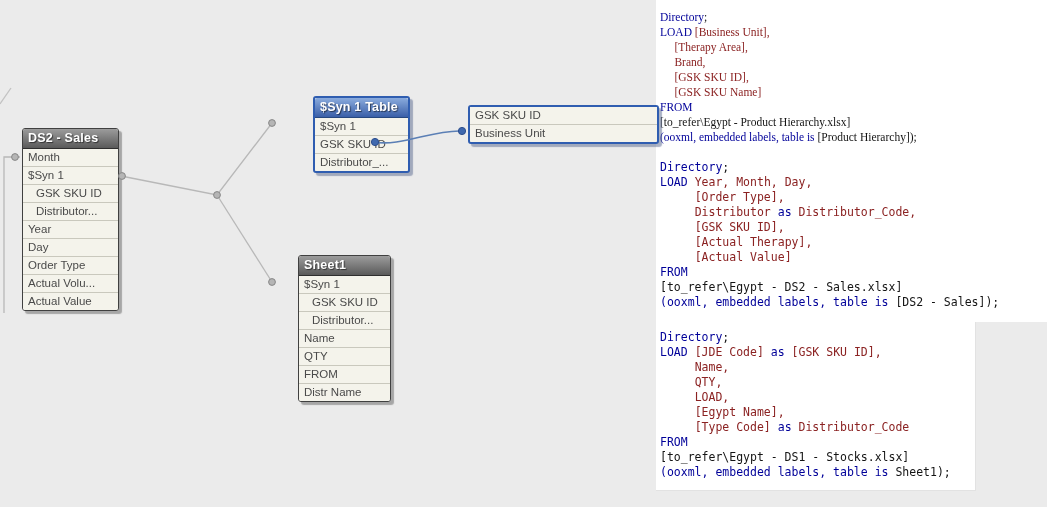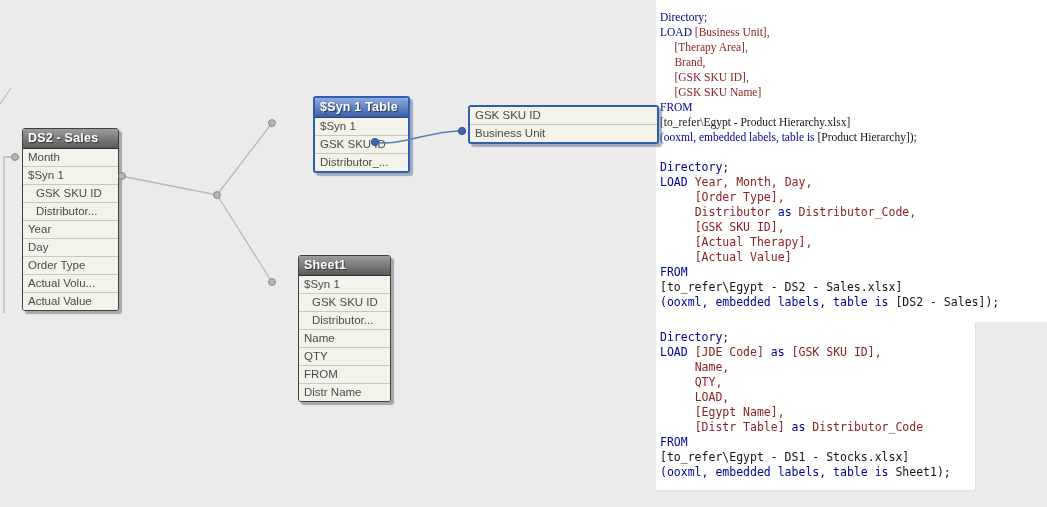--- a/index.html
+++ b/index.html
@@ -98,21 +98,21 @@
 <span class="c-k">FROM</span>
 <span class="c-p">[to_refer\Egypt - DS2 - Sales.xlsx]</span>
 <span class="c-k">(ooxml, embedded labels, table is</span><span class="c-p"> [DS2 - Sales]);</span>
 </pre>
   <pre class="code-sec" id="code-sec-2"><span class="c-k">Directory</span><span class="c-p">;</span>
 <span class="c-k">LOAD</span><span class="c-p"> </span><span class="c-f">[JDE Code]</span><span class="c-k"> as </span><span class="c-f">[GSK SKU ID],</span>
 <span class="c-p">     </span><span class="c-f">Name,</span>
 <span class="c-p">     </span><span class="c-f">QTY,</span>
 <span class="c-p">     </span><span class="c-f">LOAD,</span>
 <span class="c-p">     </span><span class="c-f">[Egypt Name],</span>
-<span class="c-p">     </span><span class="c-f">[Distr Table]</span><span class="c-k"> as </span><span class="c-f">Distributor_Code</span>
+<span class="c-p">     </span><span class="c-f">[Type Code]</span><span class="c-k"> as </span><span class="c-f">Distributor_Code</span>
 <span class="c-k">FROM</span>
 <span class="c-p">[to_refer\Egypt - DS1 - Stocks.xlsx]</span>
 <span class="c-k">(ooxml, embedded labels, table is</span><span class="c-p"> Sheet1);</span>
 </pre>
 
   <svg class="connectors" width="1047" height="507" viewBox="0 0 1047 507">
 
     <path d="M0,104 L11,88" stroke="#c2c2c2" stroke-width="1.3" fill="none"></path>
 
     <path d="M20,157 L4,157 L4,313" stroke="#b8b8b8" stroke-width="1.3" fill="none"></path>

